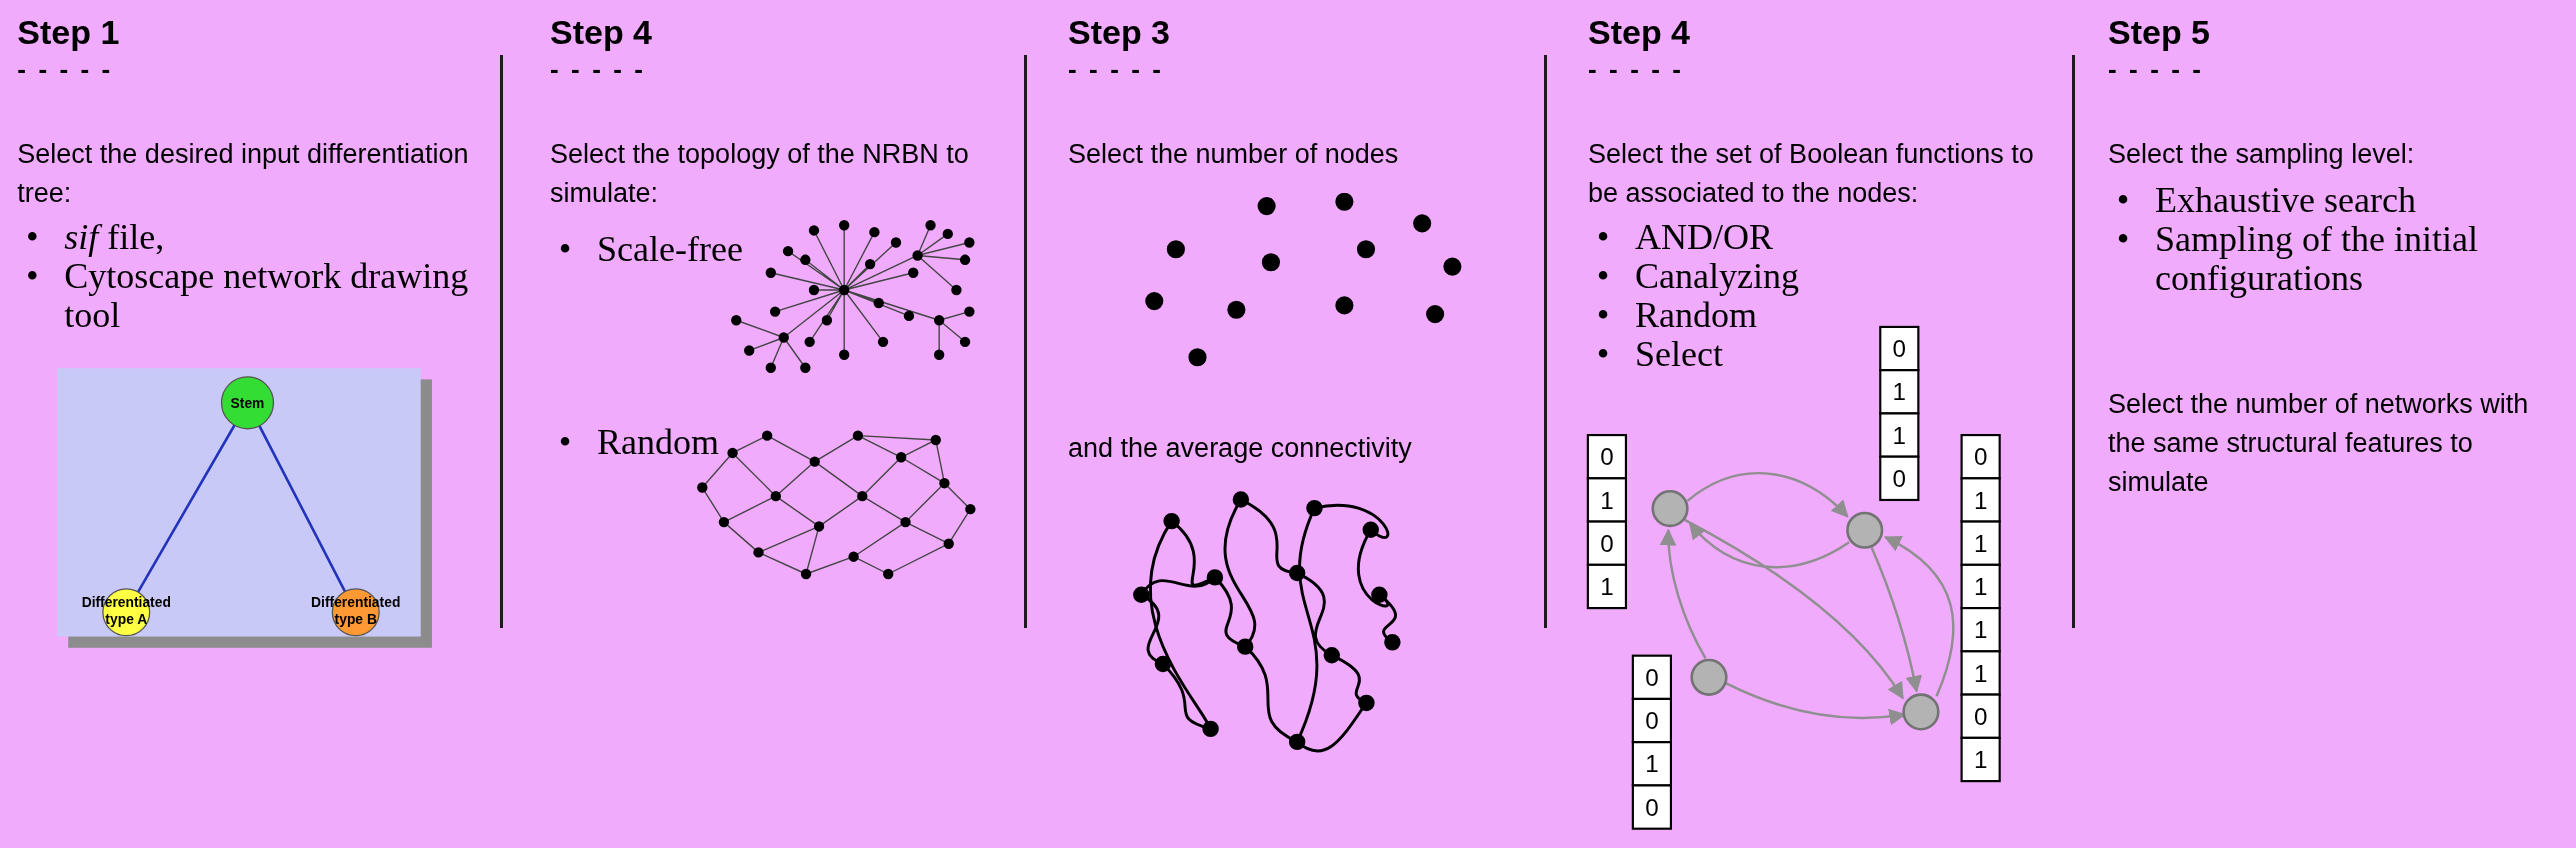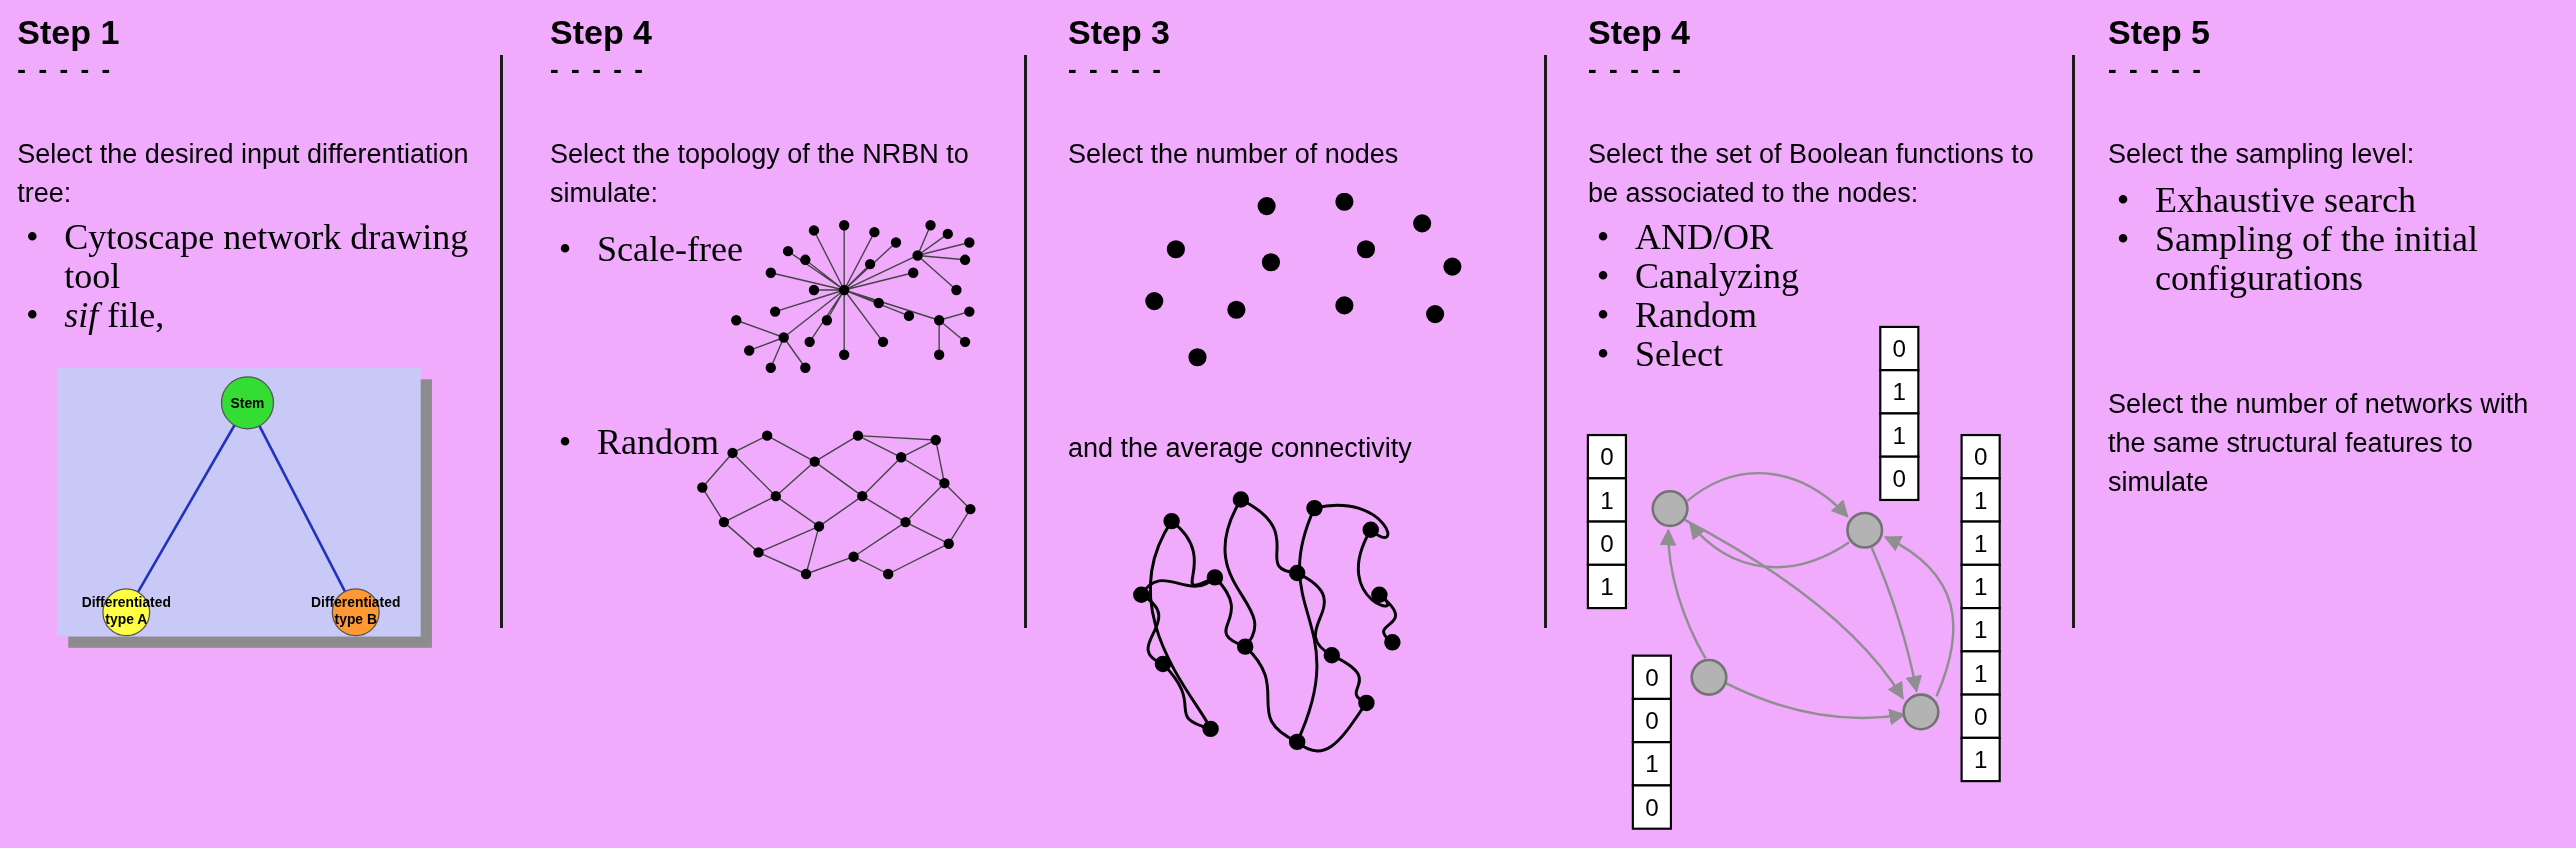--- a/index.html
+++ b/index.html
@@ -53,22 +53,22 @@
   <div class="divider" id="div1"></div>
   <div class="divider" id="div2"></div>
   <div class="divider" id="div3"></div>
   <div class="divider" id="div4"></div>
 
   <section class="col" id="col1">
     <h2 class="step-title">Step 1</h2>
     <div class="dashes">- - - - -</div>
     <p class="para"><span>Select the desired </span><span class="b">input differentiation tree</span><span>:</span></p>
     <ul class="bullets">
+      <li><span class="i">sif</span><span> file,</span></li>
       <li><span>Cytoscape network drawing tool</span></li>
-      <li><span class="i">sif</span><span> file,</span></li>
     </ul>
 
     <svg class="tree-figure" width="381" height="286" viewBox="0 0 440 330">
       <rect x="13" y="13" width="420" height="310" fill="#8c8c8c"></rect>
       <rect x="0" y="0" width="420" height="310" fill="#c9c9f8"></rect>
       <line x1="220" y1="40" x2="80" y2="282" stroke-width="3" stroke="#2233bb"></line>
       <line x1="220" y1="40" x2="345" y2="282" stroke-width="3" stroke="#2233bb"></line>
       <circle cx="220" cy="40" r="30" stroke="#555" stroke-width="1.5" fill="#33dd33"></circle>
       <text x="220" y="46" class="tree-label">Stem</text>
       <circle cx="80" cy="282" r="27" stroke="#555" stroke-width="1.5" fill="#ffff44"></circle>

